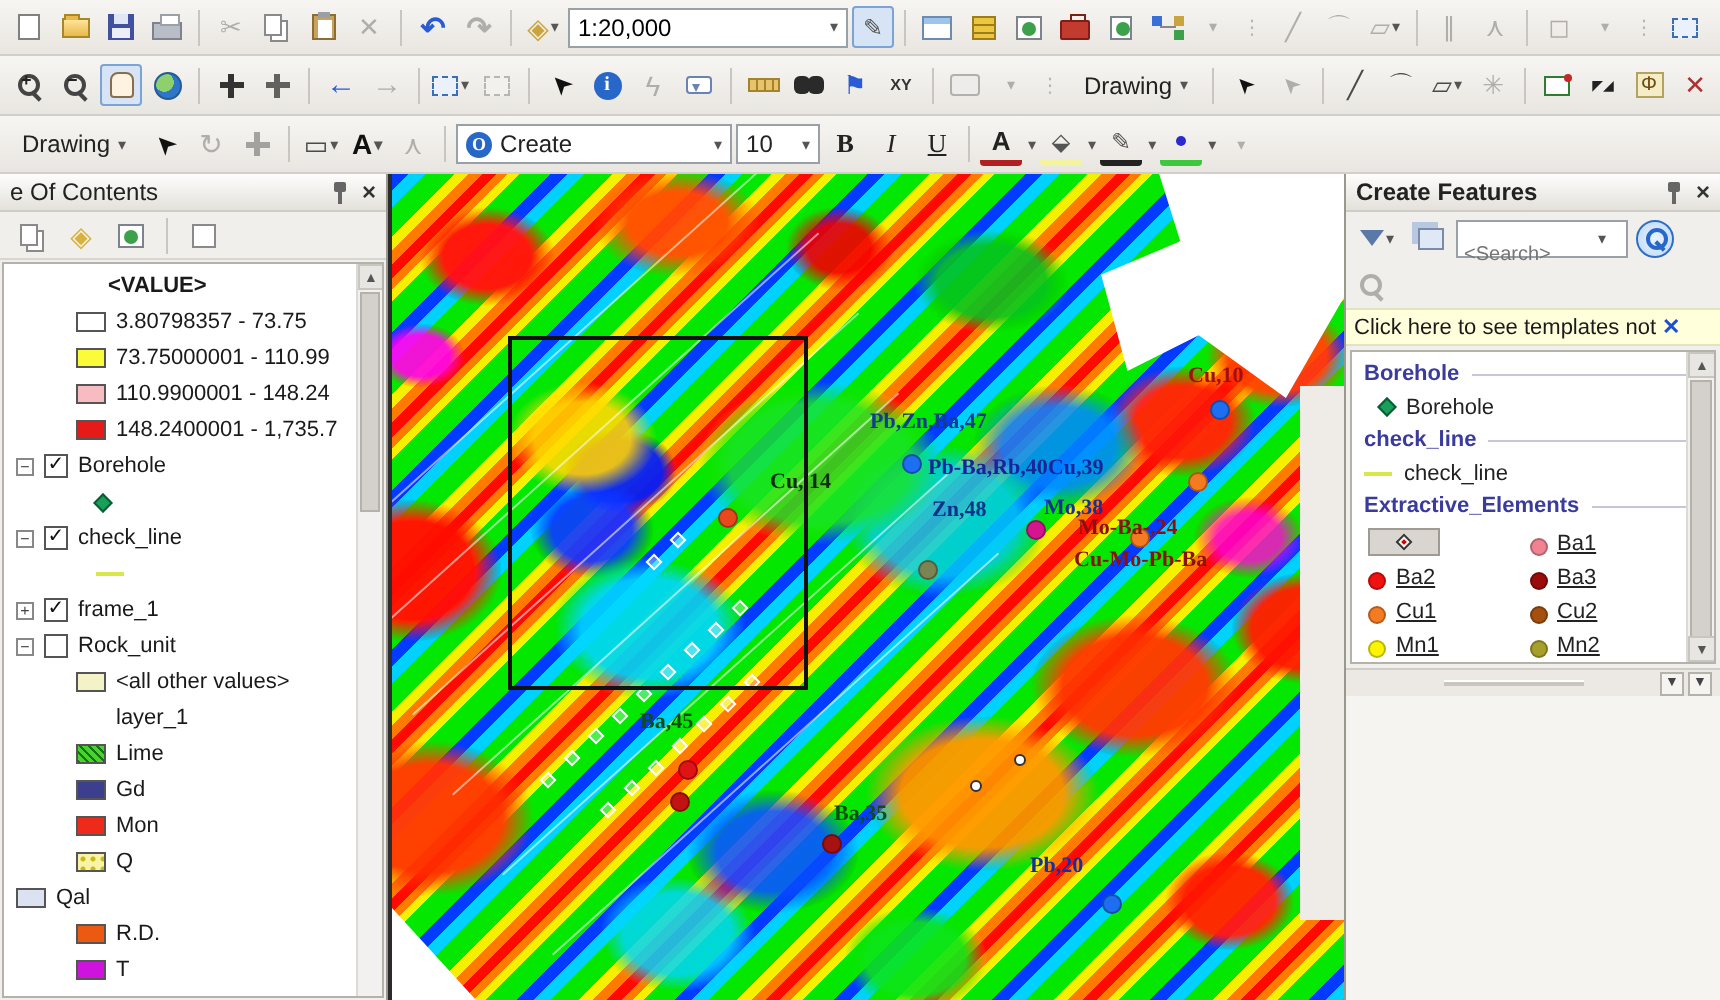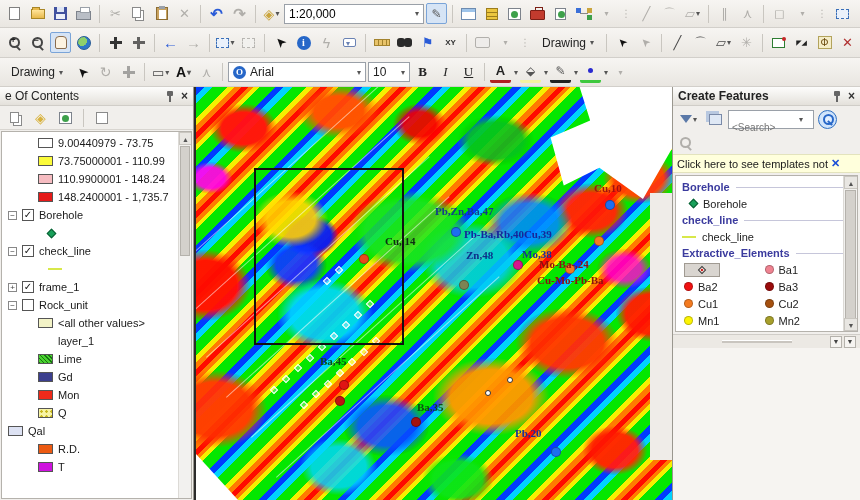--- a/index.html
+++ b/index.html
@@ -155,21 +155,21 @@
   .search-box input { border:none; outline:none; width:66px; font-size:10px; color:#555; font-family:"Liberation Sans",sans-serif; background:transparent;margin-top:16px; }
   #notice { background:#ffffdc; border-top:1px solid #e3e3bd; border-bottom:1px solid #e3e3bd; height:19px;
             display:flex; align-items:center; padding:0 4px; font-size:11px; color:#1a1a1a; white-space:nowrap; overflow:hidden; }
   #notice .nx { color:#1c4fd6; font-weight:bold; margin-left:3px; }
   #tmpl-list { flex:1; background:#fff; border:1px solid #b5b2ac; margin:2px; position:relative; overflow:hidden;
                font-size:11px; color:#222; padding:3px 14px 0 6px; }
   .grp { display:flex; align-items:center; height:16px; color:#3b3b9e; font-weight:bold; }
   .grp .rule { flex:1; height:1px; background:#c6c6da; margin-left:6px; }
   .titem { display:flex; align-items:center; gap:6px; height:17px; padding-left:8px; }
   .egrid { display:grid; grid-template-columns:1fr 1fr; }
-  .ecell { display:flex; align-items:center; gap:5px; height:17px; padding-left:2px; }
+  .ecell { display:flex; align-items:flex-end; gap:5px; height:17px; padding-left:2px;text-decoration:underline; }
   .edot { width:9px; height:9px; border-radius:50%; border:1px solid rgba(0,0,0,.25); flex:none; }
   .sym-sel { width:36px; height:14px; background:#d9d5d0; border:1px solid #a09a92; display:flex; align-items:center; justify-content:center; }
   .sym-diamond { width:6px; height:6px; border:1px solid #333; transform:rotate(45deg); position:relative; background:#f5f0ea; }
   .sym-diamond::after { content:""; position:absolute; left:1px; top:1px; width:2px; height:2px; background:#c00; }
   .dash { width:14px; height:2px; background:#d8e84a; flex:none; }
   #divider { height:14px; background:#ece9e4; position:relative; border-top:1px solid #d0cdc8; }
   #divider .grip { position:absolute; left:50%; top:5px; width:70px; height:3px; margin-left:-45px;
                    background:#c9c5bf; border-top:1px solid #fff; }
   #divider .dbtn { position:absolute; top:1px; width:12px; height:12px; background:#f6f4f1; border:1px solid #b5b2ac;
                    font-size:7px; line-height:10px; text-align:center; color:#444; }
@@ -359,21 +359,21 @@
         <span class="car">▾</span>
       </span>
     <span class="btn" style="font-weight:bold;font-size:14px;color:#111">
         <span>A</span>
         <span class="car">▾</span>
       </span>
     <span class="btn gray">⋏</span>
     <span class="sep"></span>
     <span class="combo" style="width:138px">
       <span style="width:13px;height:13px;border-radius:50%;background:#2767c8;color:#fff;font:bold 9px/13px 'Liberation Serif',serif;text-align:center;margin-right:4px">O</span>
-      <span>Arial</span>
+      <span>Create</span>
       <span class="car">▾</span>
     </span>
     <span class="combo" style="width:42px">
       <span>10</span>
       <span class="car">▾</span>
     </span>
     <span class="btn" style="font-weight:bold;font-family:'Liberation Serif',serif;color:#222">B</span>
     <span class="btn" style="font-style:italic;font-family:'Liberation Serif',serif;color:#222">I</span>
     <span class="btn" style="text-decoration:underline;font-family:'Liberation Serif',serif;color:#222">U</span>
     <span class="sep"></span>
@@ -406,23 +406,26 @@
         <span class="btn" style="color:#d8b23c;font-size:14px">◈</span>
         <span class="btn">
             <span class="i-winglobe"></span>
           </span>
         <span class="sep"></span>
         <span class="btn">
             <span class="i-table" style="background:#fff;border-color:#8a8a8a;width:12px;height:12px"></span>
           </span>
       </div>
       <div id="toc-tree">
+        <div class="trow" style="padding-left:52px;font-weight:bold">
+            <span>&lt;VALUE&gt;</span>
+          </div>
         <div class="trow" style="padding-left:36px">
             <span class="swatch" style="background-color: rgb(255, 255, 255);"></span>
-            <span>9.00440979 - 73.75</span>
+            <span>3.80798357 - 73.75</span>
           </div>
         <div class="trow" style="padding-left:36px">
             <span class="swatch" style="background-color: rgb(251, 251, 58);"></span>
             <span>73.75000001 - 110.99</span>
           </div>
         <div class="trow" style="padding-left:36px">
             <span class="swatch" style="background-color: rgb(246, 188, 193);"></span>
             <span>110.9900001 - 148.24</span>
           </div>
         <div class="trow" style="padding-left:36px">

